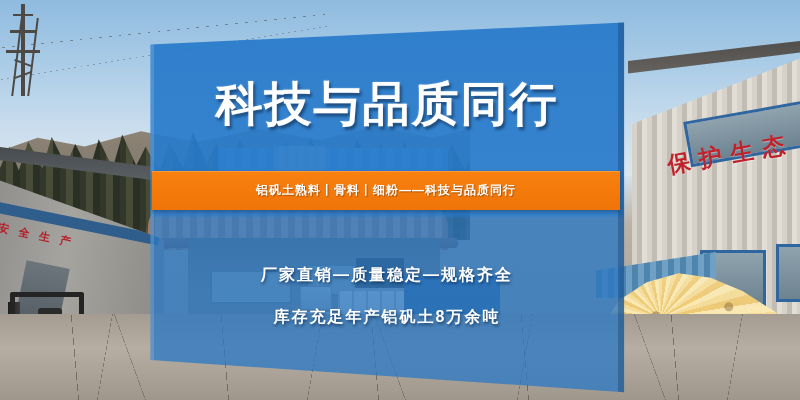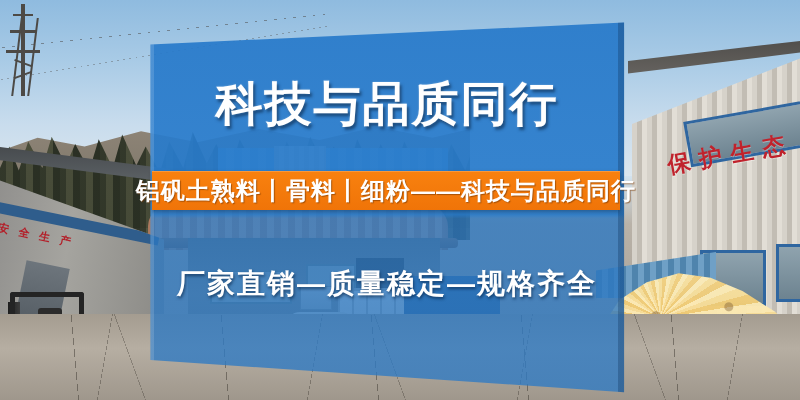--- a/index.html
+++ b/index.html
@@ -257,29 +257,29 @@
     text-shadow: 2px 3px 3px rgba(12,45,82,.65), 0 0 2px rgba(255,255,255,.35);
     white-space: nowrap;
   }
   .orangebar {
     position: absolute; left: 152px; top: 171px; width: 468px; height: 39px;
     background: linear-gradient(#f8810f, #f07408);
     box-shadow: 0 2px 4px rgba(0,0,0,.28), inset 0 1px 0 rgba(255,255,255,.18);
     display: flex; align-items: center; justify-content: center;
   }
   .orangebar span {
-    color: #ffffff; font-size: 24px; font-weight: bold; letter-spacing: 1px;
+    color: #ffffff; font-size: 12px; font-weight: bold; letter-spacing: 1px;
     white-space: nowrap;
     text-shadow: 1px 1px 1px rgba(120,55,0,.6);
   }
   .subline {
     position: absolute; left: 148px; width: 478px;
     text-align: center;
     color: #ffffff;
-    font-size: 28px;
+    font-size: 16px;
     font-weight: bold;
     letter-spacing: 2px;
     white-space: nowrap;
     text-shadow: 1px 2px 3px rgba(10,40,75,.7);
   }
   .subline.l1 { top: 265px; }
   .subline.l2 { top: 307px; }
 </style>
 </head>
 <body>
@@ -354,14 +354,15 @@
     <div class="panel-edge"></div>
   </div>
 
   <div class="headline">科技与品质同行</div>
 
   <div class="orangebar">
     <span>铝矾土熟料丨骨料丨细粉——科技与品质同行</span>
   </div>
 
   <div class="subline l1">厂家直销—质量稳定—规格齐全</div>
+  <div class="subline l2">库存充足年产铝矾土8万余吨</div>
 
 </div>
 
 </body></html>

